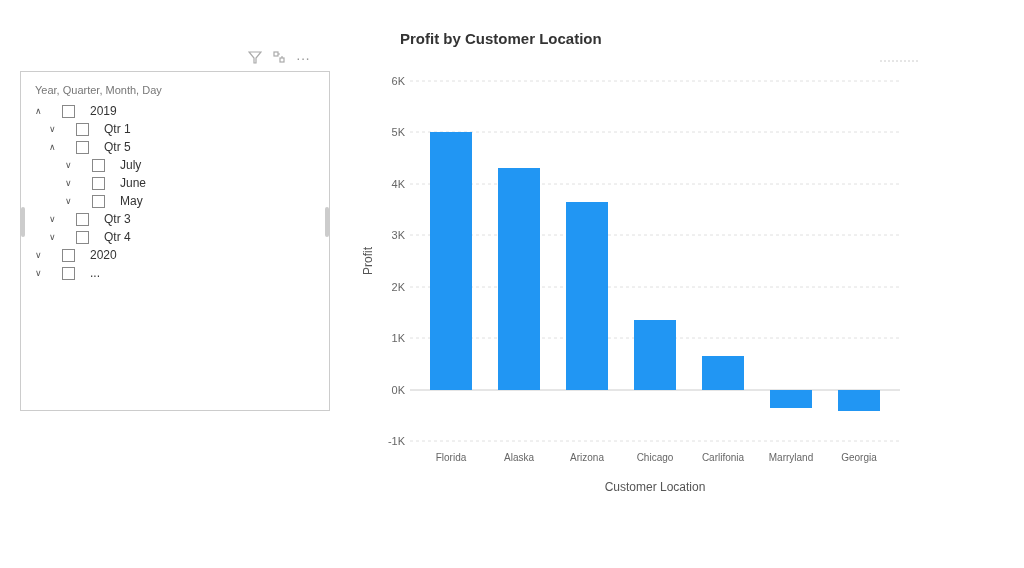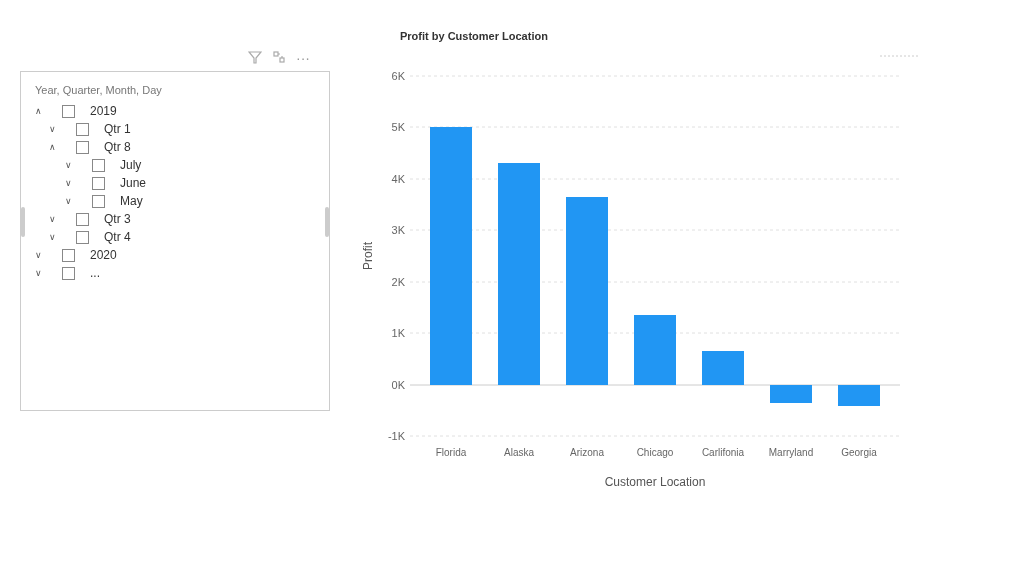--- a/index.html
+++ b/index.html
@@ -113,21 +113,21 @@
     .indent1 { padding-left: 28px; }
     .indent2 { padding-left: 44px; }
 
     
     .right-panel {
       flex: 1;
       padding-top: 10px;
     }
 
     .chart-title {
-      font-size: 11px;
+      font-size: 15px;
       font-weight: 600;
       color: #333;
       margin-bottom: 4px;
       margin-left: 40px;
     }
 
     .chart-area {
       position: relative;
       width: 560px;
       height: 480px;
@@ -170,21 +170,21 @@
 
     <div class="tree-item indent1">
       <span class="chevron down"></span>
       <span class="checkbox"></span>
       <span class="tree-label">Qtr 1</span>
     </div>
 
     <div class="tree-item indent1">
       <span class="chevron up-open"></span>
       <span class="checkbox"></span>
-      <span class="tree-label">Qtr 8</span>
+      <span class="tree-label">Qtr 5</span>
     </div>
 
     <div class="tree-item indent2">
       <span class="chevron down"></span>
       <span class="checkbox"></span>
       <span class="tree-label">July</span>
     </div>
 
     <div class="tree-item indent2">
       <span class="chevron down"></span>

